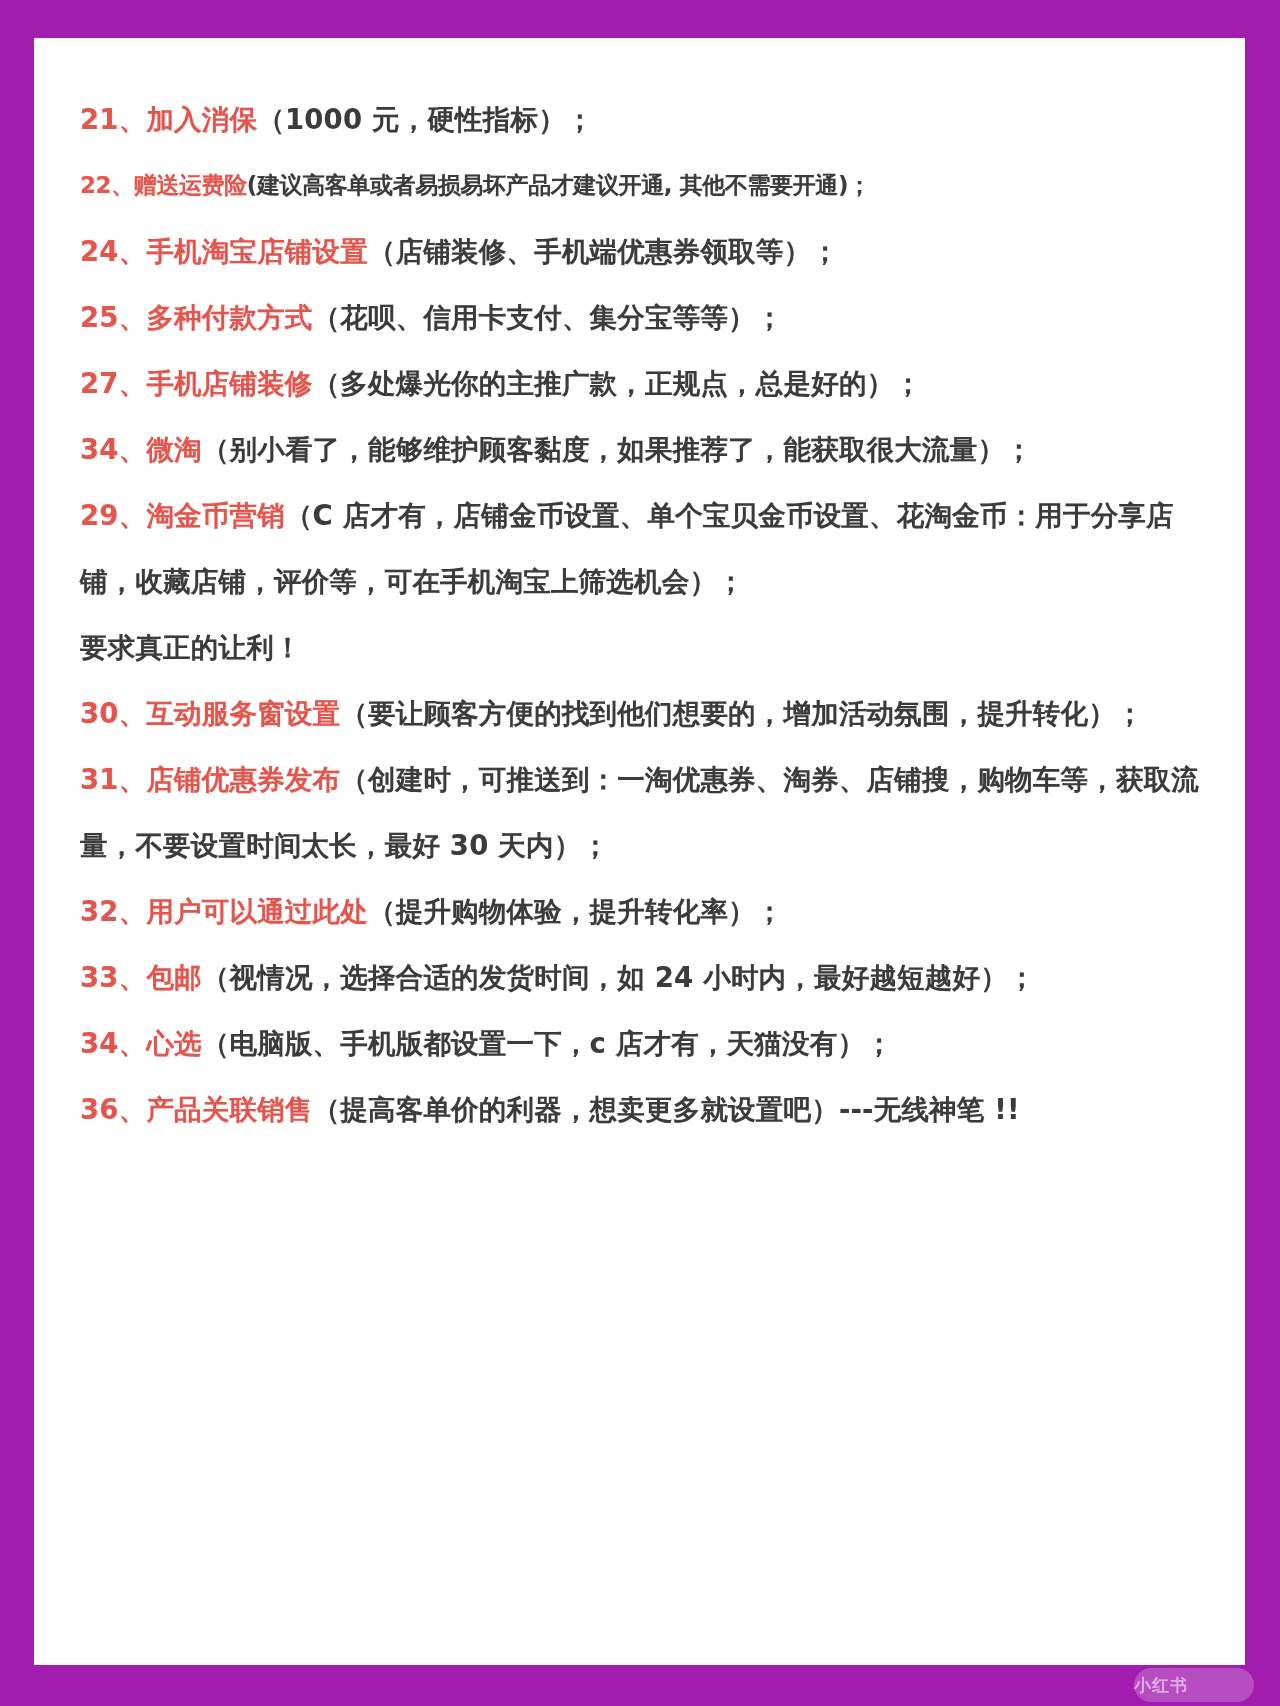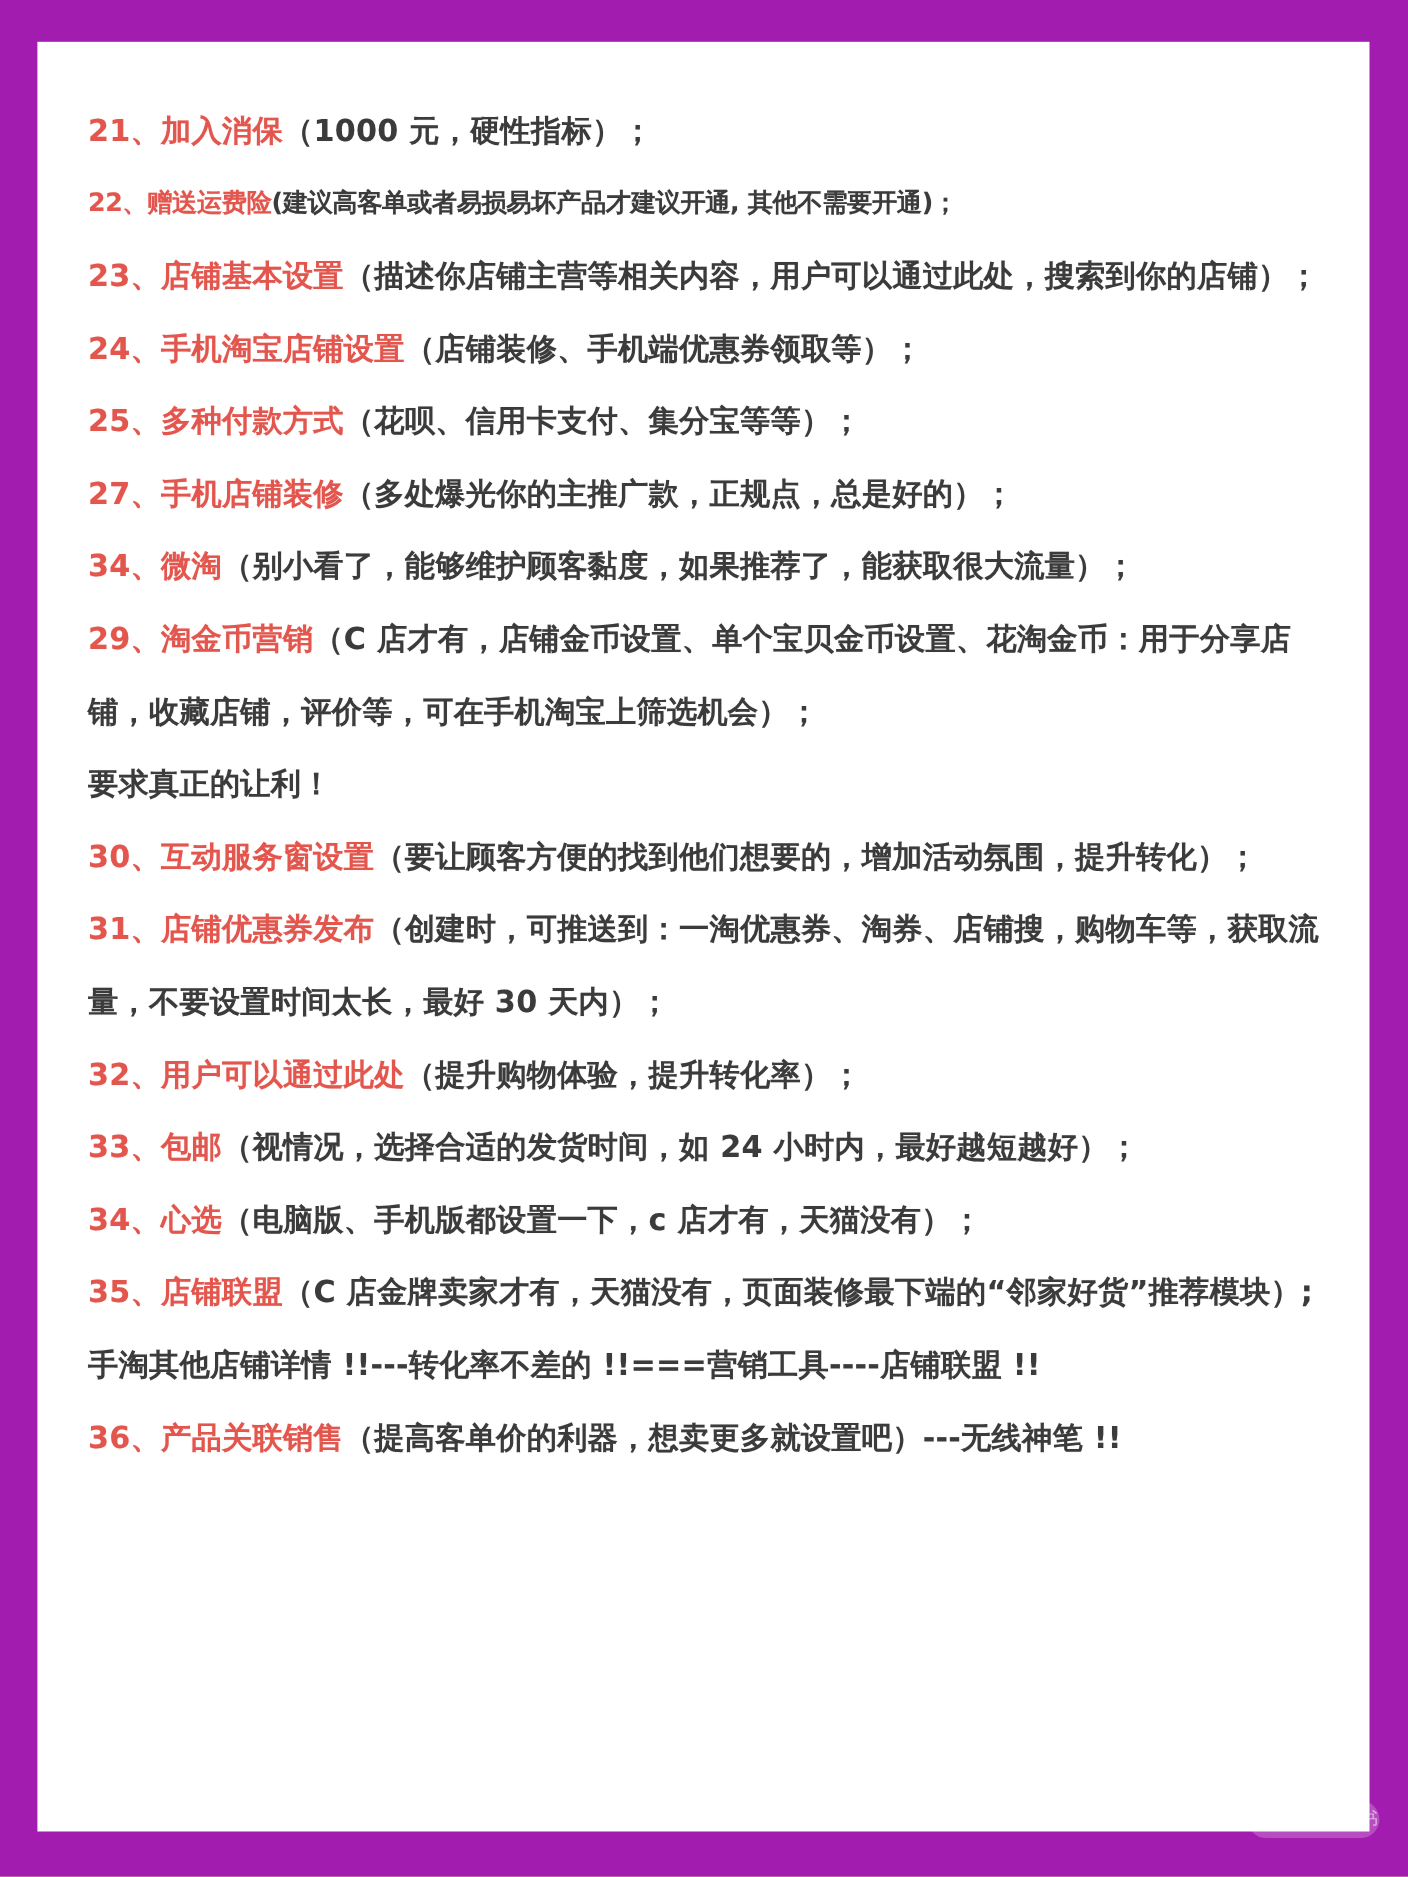--- a/index.html
+++ b/index.html
@@ -62,52 +62,50 @@
   
   .para.dense {
     letter-spacing: -0.4px;
     font-size: 23px;
   }
 
   
   #watermark {
     position: absolute;
     right: 26px;
-    bottom: 35px;
+    bottom: 4px;
     width: 120px;
     height: 34px;
     border-radius: 17px;
     background: rgba(255,255,255,0.22);
     color: rgba(255,255,255,0.55);
     font-size: 17px;
     line-height: 34px;
-    text-align: right;
+    text-align: left;
     letter-spacing: 1px;
-    font-weight: 400;
+    font-weight: 700;
     user-select: none;
   }
 </style>
 </head>
 <body>
 
 <div id="frame">
   <div id="card">
     <div id="content">
         <p class="para"><span class="hl">21、</span><span class="hl">加入消保</span><span class="body">（1000 元，硬性指标）；</span></p>
         <p class="para dense"><span class="hl">22、</span><span class="hl">赠送运费险</span><span class="body">(建议高客单或者易损易坏产品才建议开通, 其他不需要开通)；</span></p>
-        <p class="para"><span class="hl">23、</span><span class="hl">店铺基本设置</span><span class="body">（描述你店铺主营等相关内容，用户可以通过此处，搜索到你的店铺）；</span></p>
         <p class="para"><span class="hl">24、</span><span class="hl">手机淘宝店铺设置</span><span class="body">（店铺装修、手机端优惠券领取等）；</span></p>
         <p class="para"><span class="hl">25、</span><span class="hl">多种付款方式</span><span class="body">（花呗、信用卡支付、集分宝等等）；</span></p>
         <p class="para"><span class="hl">27、</span><span class="hl">手机店铺装修</span><span class="body">（多处爆光你的主推广款，正规点，总是好的）；</span></p>
         <p class="para"><span class="hl">34、</span><span class="hl">微淘</span><span class="body">（别小看了，能够维护顾客黏度，如果推荐了，能获取很大流量）；</span></p>
         <p class="para"><span class="hl">29、</span><span class="hl">淘金币营销</span><span class="body">（C 店才有，店铺金币设置、单个宝贝金币设置、花淘金币：用于分享店铺，收藏店铺，评价等，可在手机淘宝上筛选机会）；</span></p>
         <p class="para plain"><span class="body">要求真正的让利！</span></p>
         <p class="para"><span class="hl">30、</span><span class="hl">互动服务窗设置</span><span class="body">（要让顾客方便的找到他们想要的，增加活动氛围，提升转化）；</span></p>
         <p class="para"><span class="hl">31、</span><span class="hl">店铺优惠券发布</span><span class="body">（创建时，可推送到：一淘优惠券、淘券、店铺搜，购物车等，获取流量，不要设置时间太长，最好 30 天内）；</span></p>
         <p class="para"><span class="hl">32、</span><span class="hl">用户可以通过此处</span><span class="body">（提升购物体验，提升转化率）；</span></p>
         <p class="para"><span class="hl">33、</span><span class="hl">包邮</span><span class="body">（视情况，选择合适的发货时间，如 24 小时内，最好越短越好）；</span></p>
         <p class="para"><span class="hl">34、</span><span class="hl">心选</span><span class="body">（电脑版、手机版都设置一下，c 店才有，天猫没有）；</span></p>
-        <p class="para"><span class="hl">35、</span><span class="hl">店铺联盟</span><span class="body">（C 店金牌卖家才有，天猫没有，页面装修最下端的“邻家好货”推荐模块）;手淘其他店铺详情 !!---转化率不差的 !!===营销工具----店铺联盟 !!</span></p>
         <p class="para"><span class="hl">36、</span><span class="hl">产品关联销售</span><span class="body">（提高客单价的利器，想卖更多就设置吧）---无线神笔 !!</span></p>
       </div>
   </div>
   <div id="watermark">小红书</div>
 </div>
 
 </body></html>

